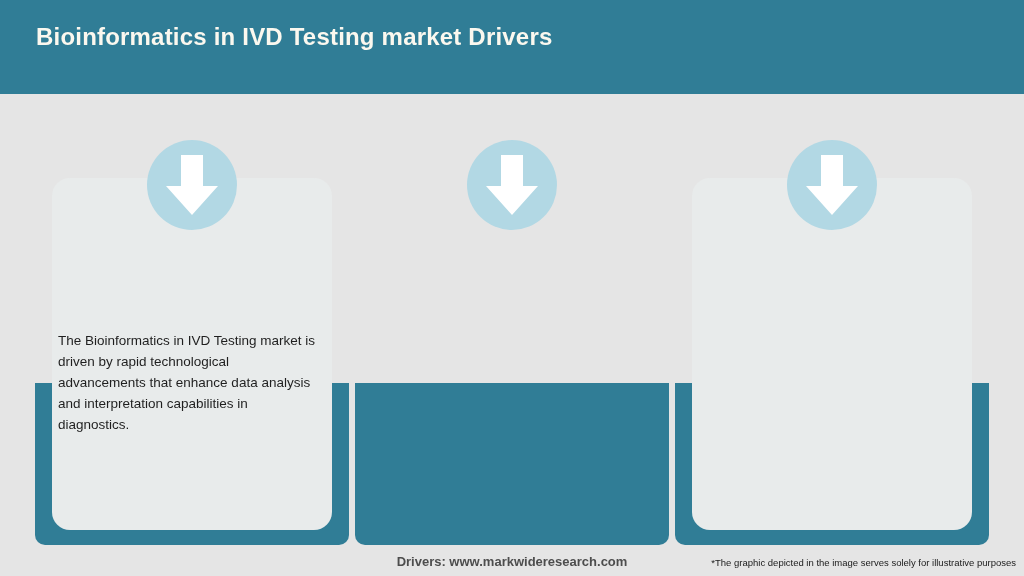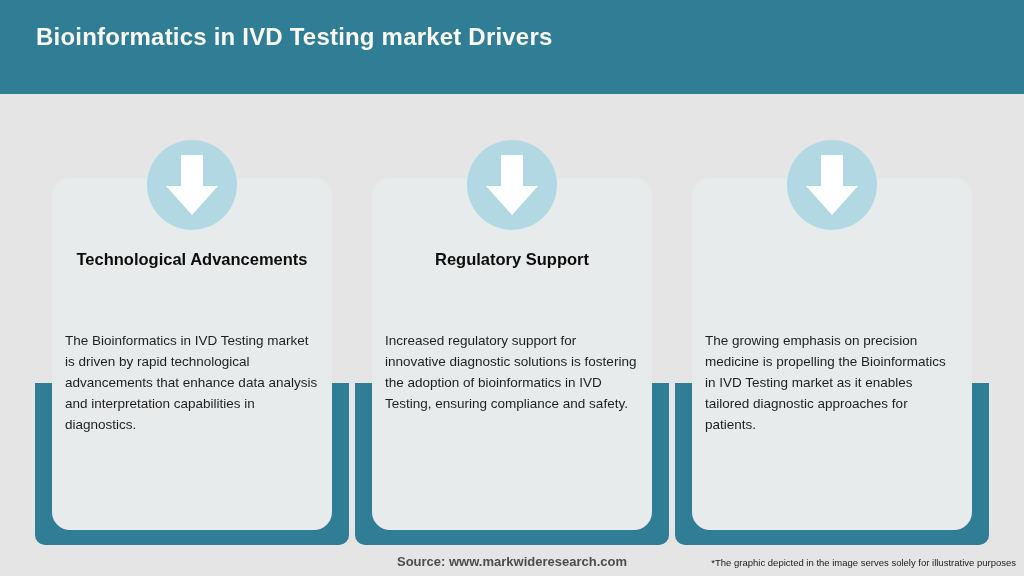--- a/index.html
+++ b/index.html
@@ -36,21 +36,21 @@
     position:absolute; left:112px; top:0; width:90px; height:90px;
     background:#b2d8e4; border-radius:50%; z-index:3;
     display:flex; align-items:center; justify-content:center;
   }
   .card-title {
     position:absolute; left:8px; right:8px; top:70px;
     font-size:16.5px; font-weight:bold; color:#0d0d0d;
     text-align:center; line-height:1.35;
   }
   .card-body {
-    position:absolute; left:13px; right:12px; top:152px;
+    position:absolute; left:6px; right:12px; top:152px;
     font-size:13.5px; line-height:1.56; color:#1f1f1f; text-align:left;
   }
 
   
   .source-line {
     position:absolute; left:0; top:554px; width:1024px; text-align:center;
     font-size:13px; font-weight:bold; color:#4d4d4d;
   }
   .disclaimer {
     position:absolute; right:8px; top:557px;
@@ -62,51 +62,45 @@
 
 <div class="canvas">
 
   <div class="header">
     <div class="header-title">Bioinformatics in IVD Testing market Drivers</div>
   </div>
 
   <div class="card-group g1">
     <div class="teal-shadow"></div>
     <div class="card">
-      <div class="card-title">Technological Advancements</div>
       <div class="card-body">The Bioinformatics in IVD Testing market is driven by rapid technological advancements that enhance data analysis and interpretation capabilities in diagnostics.</div>
     </div>
     <div class="circle">
       <svg width="90" height="90" viewBox="0 0 90 90">
         <path d="M34 15 h22 v31 h15 L45 75 L19 46 h15 Z" fill="#ffffff"></path>
       </svg>
     </div>
   </div>
 
   <div class="card-group g2">
     <div class="teal-shadow"></div>
-    <div class="card">
-      <div class="card-title">Regulatory Support</div>
-      <div class="card-body">Increased regulatory support for innovative diagnostic solutions is fostering the adoption of bioinformatics in IVD Testing, ensuring compliance and safety.</div>
-    </div>
     <div class="circle">
       <svg width="90" height="90" viewBox="0 0 90 90">
         <path d="M34 15 h22 v31 h15 L45 75 L19 46 h15 Z" fill="#ffffff"></path>
       </svg>
     </div>
   </div>
 
   <div class="card-group g3">
     <div class="teal-shadow"></div>
     <div class="card">
-      <div class="card-body">The growing emphasis on precision medicine is propelling the Bioinformatics in IVD Testing market as it enables tailored diagnostic approaches for patients.</div>
     </div>
     <div class="circle">
       <svg width="90" height="90" viewBox="0 0 90 90">
         <path d="M34 15 h22 v31 h15 L45 75 L19 46 h15 Z" fill="#ffffff"></path>
       </svg>
     </div>
   </div>
 
-  <div class="source-line">Source: www.markwideresearch.com</div>
+  <div class="source-line">Drivers: www.markwideresearch.com</div>
   <div class="disclaimer">*The graphic depicted in the image serves solely for illustrative purposes</div>
 
 </div>
 
 </body></html>

